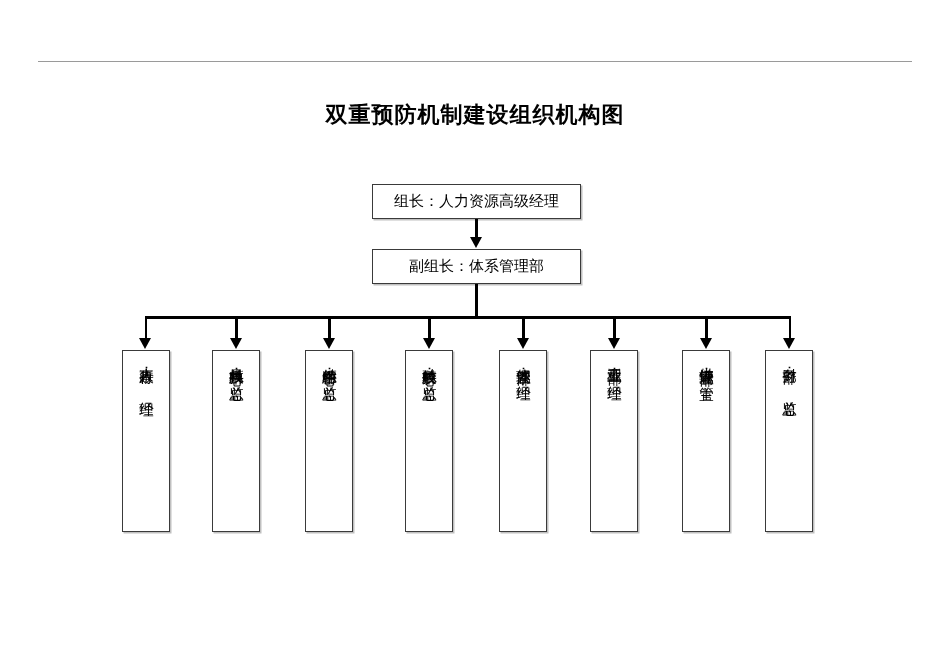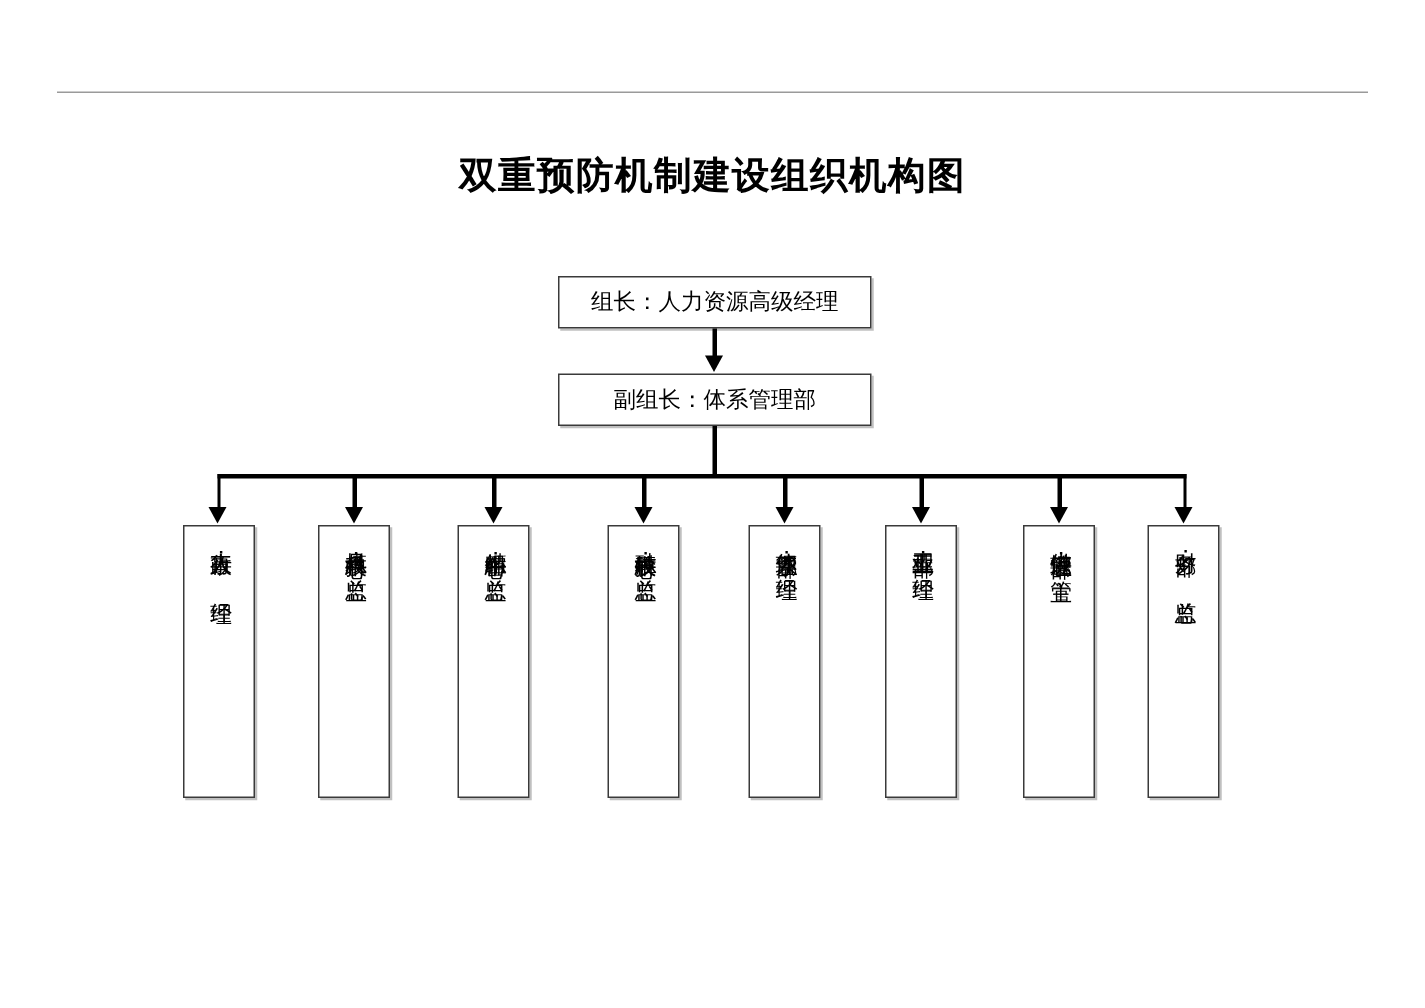--- a/index.html
+++ b/index.html
@@ -31,21 +31,21 @@
 
   
   .page-title {
     position: absolute;
     left: 0;
     top: 100px;
     width: 950px;
     text-align: center;
     font-family: "DejaVu Serif", "Liberation Serif", serif;
     font-weight: bold;
-    font-size: 25px;
+    font-size: 22px;
     letter-spacing: 1px;
     color: #000000;
     white-space: nowrap;
   }
 
   
   .node {
     position: absolute;
     box-sizing: border-box;
     border: 1.2px solid #3a3a3a;

